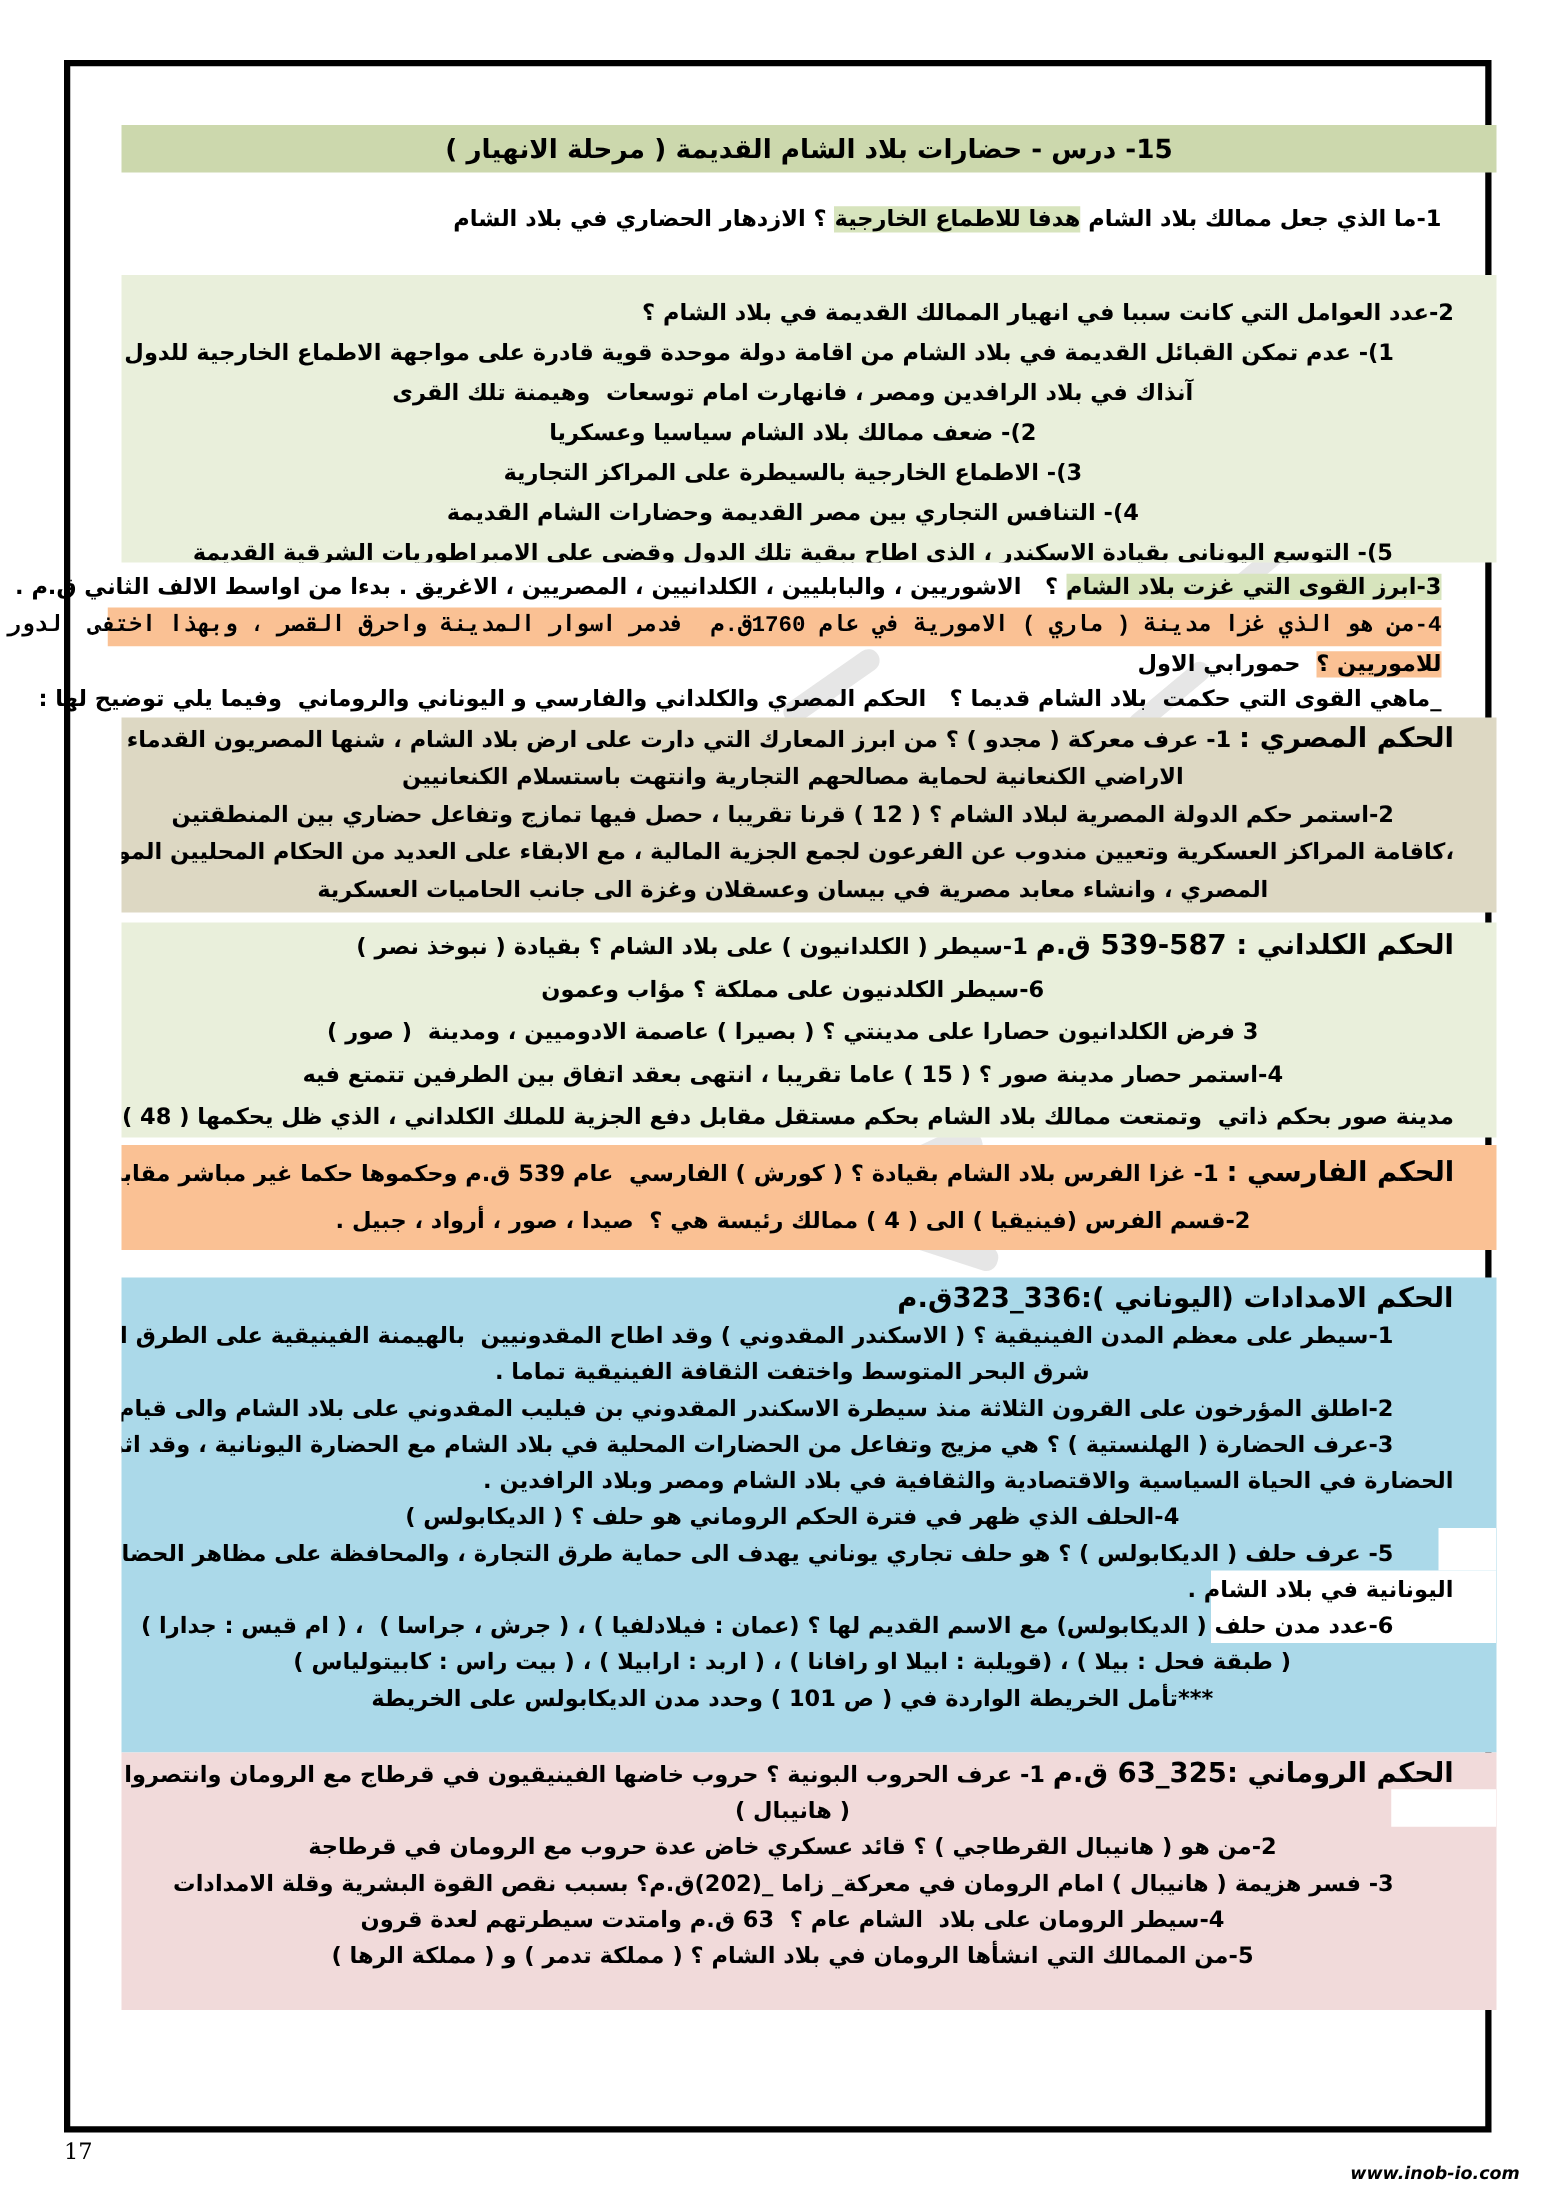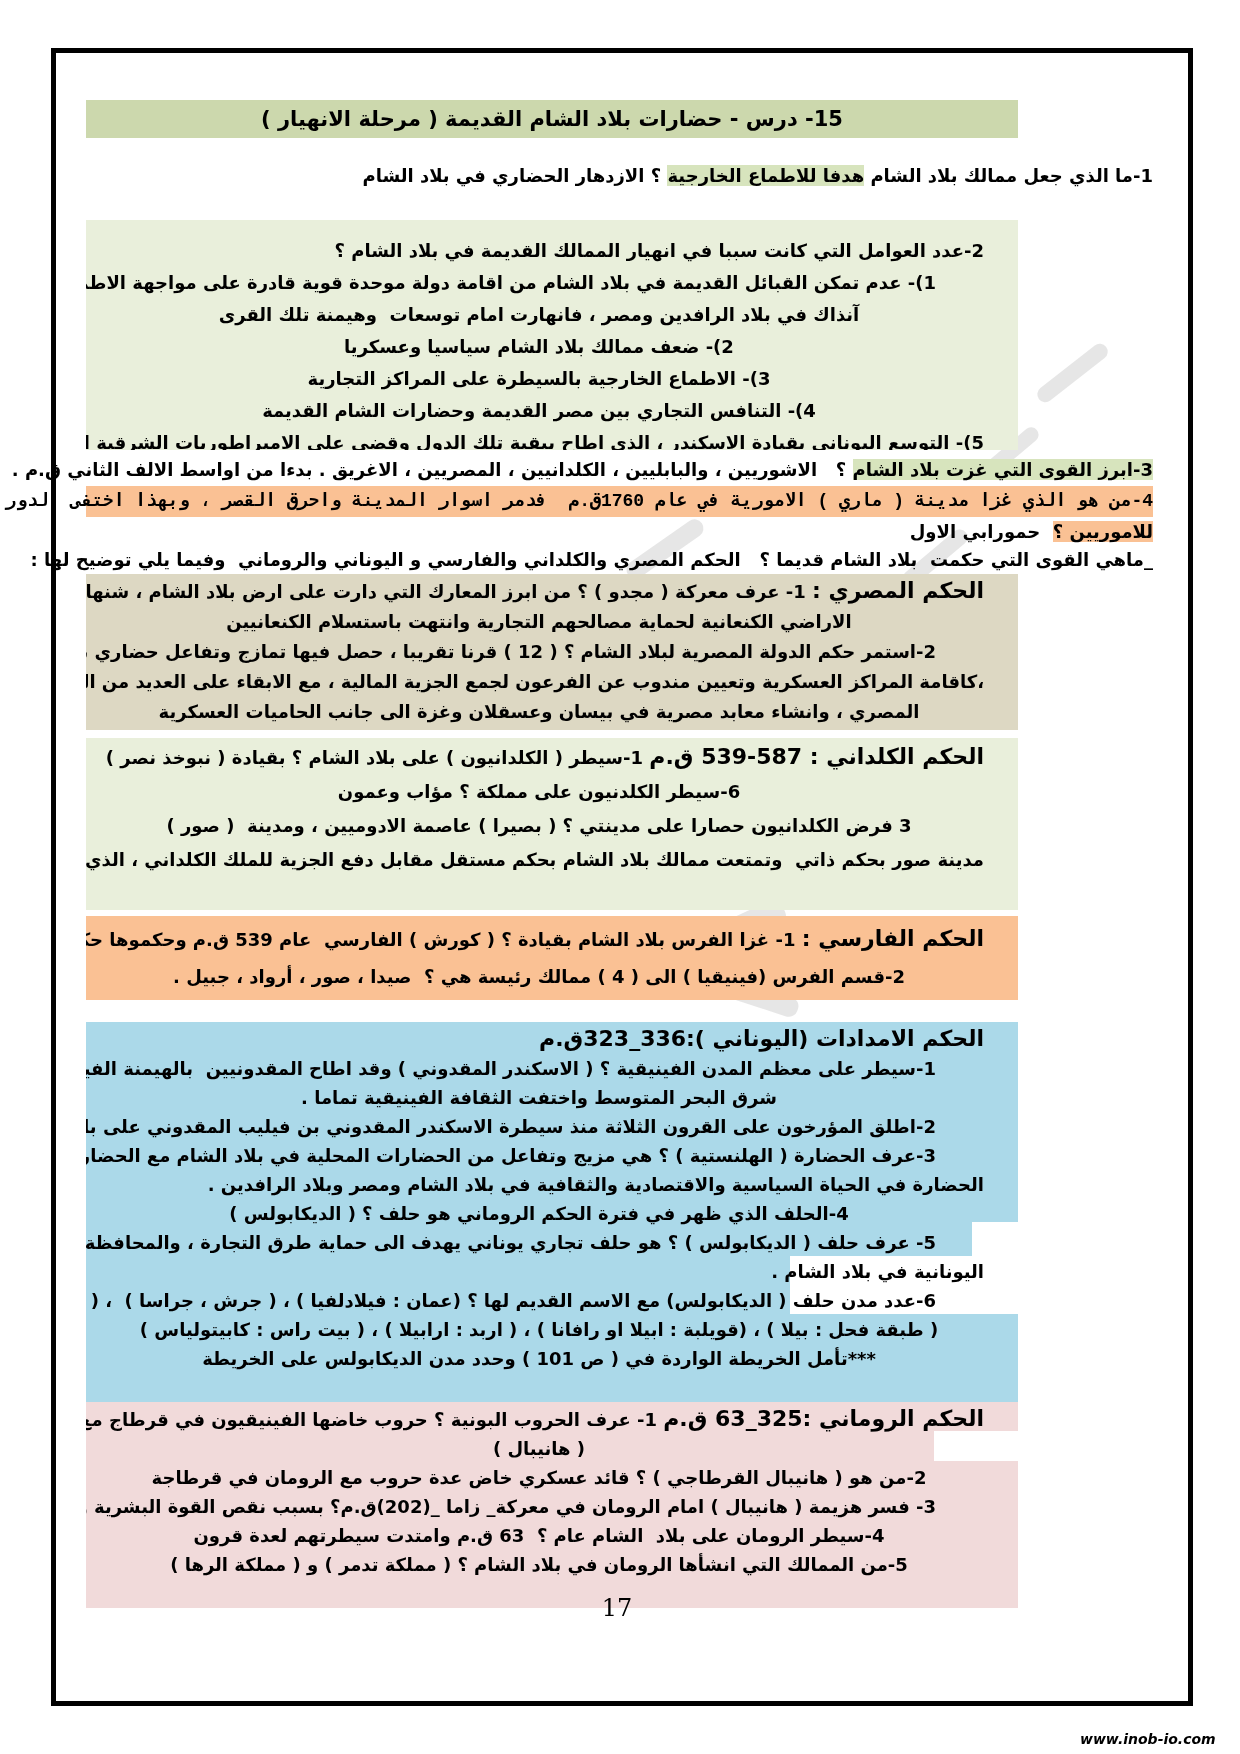--- a/index.html
+++ b/index.html
@@ -3,41 +3,41 @@
 <meta charset="utf-8">
 <style>
   html,body{margin:0;padding:0;background:#ffffff;}
   .page{
     position:relative;width:1240px;height:1754px;background:#fff;
     font-family:"DejaVu Sans",sans-serif;font-weight:bold;color:#000;
     direction:rtl;overflow:hidden;
   }
   .frame{position:absolute;left:51px;top:48px;width:1132px;height:1648px;border:5px solid #000;}
   .abs{position:absolute;}
-  .band{left:86px;width:932px;box-sizing:border-box;}
+  .band{left:97px;width:1100px;box-sizing:border-box;}
   .txtband{left:86px;width:1067px;box-sizing:border-box;}
   .title-bar{top:100px;height:38px;background:var(--title_bar);text-align:center;line-height:38px;font-size:21px;}
   .ln{font-size:18px;line-height:inherit;white-space:pre;}
   .r{text-align:right;}
   .c{text-align:center;}
   .i1{padding-right:48px;}
   .sec{overflow:hidden;}
   .sec .ln{position:relative;z-index:1;}
   .sec-hd{font-size:22px;}
   .hl-green{background:var(--green_inline);}
   .hl-orange{background:var(--orange);}
   .q-line{font-size:18px;white-space:pre;text-align:right;}
   .block-green{background:var(--green_block);}
   .block-tan{background:var(--tan);}
   .block-orange{background:var(--orange);}
   .block-blue{background:var(--blue);}
   .block-pink{background:var(--pink);}
   .notch{position:absolute;background:#ffffff;z-index:0;}
   .gray-mark{position:absolute;background:#d9d9d9;border-radius:9px;opacity:.65;z-index:0;}
-  .page-number{top:1594px;left:51px;width:1132px;text-align:center;font-family:"DejaVu Serif",serif;font-weight:normal;font-size:24px;}
+  .page-number{top:1711px;left:51px;width:1132px;text-align:left;font-family:"DejaVu Serif",serif;font-weight:normal;font-size:18px;}
   .site-mark{top:1731px;left:1080px;width:152px;text-align:left;font-size:14px;font-style:italic;direction:ltr;}
 </style>
 </head>
 <body>
 
 <div class="page">
 
   <div class="frame"></div>
 
   <div class="gray-mark" style="left:1030px;top:365px;width:85px;height:16px;transform:rotate(-38deg);"></div>
@@ -76,20 +76,21 @@
         <div class="ln r">،كاقامة المراكز العسكرية وتعيين مندوب عن الفرعون لجمع الجزية المالية ، مع الابقاء على العديد من الحكام المحليين الموالين للحكم</div>
         <div class="ln c">المصري ، وانشاء معابد مصرية في بيسان وعسقلان وغزة الى جانب الحاميات العسكرية</div>
       </div>
   </div>
 
   <div class="abs band sec block-green" style="top:738px;height:172px;line-height:34px;padding:2px 34px 0 8px;">
     <div class="ln r"><span class="sec-hd">الحكم الكلداني : 587-539 ق.م</span><span> 1-سيطر ( الكلدانيون ) على بلاد الشام ؟ بقيادة ( نبوخذ نصر )</span></div>
     <div>
         <div class="ln c">6-سيطر الكلدنيون على مملكة ؟ مؤاب وعمون</div>
         <div class="ln c">3 فرض الكلدانيون حصارا على مدينتي ؟ ( بصيرا ) عاصمة الادوميين ، ومدينة  ( صور )</div>
+        <div class="ln c">4-استمر حصار مدينة صور ؟ ( 15 ) عاما تقريبا ، انتهى بعقد اتفاق بين الطرفين تتمتع فيه</div>
         <div class="ln r">مدينة صور بحكم ذاتي  وتمتعت ممالك بلاد الشام بحكم مستقل مقابل دفع الجزية للملك الكلداني ، الذي ظل يحكمها ( 48 ) عاما</div>
       </div>
   </div>
 
   <div class="abs band sec block-orange" style="top:916px;height:84px;line-height:37px;padding:4px 34px 0 8px;">
     <div class="ln r"><span class="sec-hd">الحكم الفارسي :</span><span> 1- غزا الفرس بلاد الشام بقيادة ؟ ( كورش ) الفارسي  عام 539 ق.م وحكموها حكما غير مباشر مقابل الجزية</span></div>
     <div>
         <div class="ln c">2-قسم الفرس (فينيقيا ) الى ( 4 ) ممالك رئيسة هي ؟  صيدا ، صور ، أرواد ، جبيل .</div>
       </div>
   </div>

